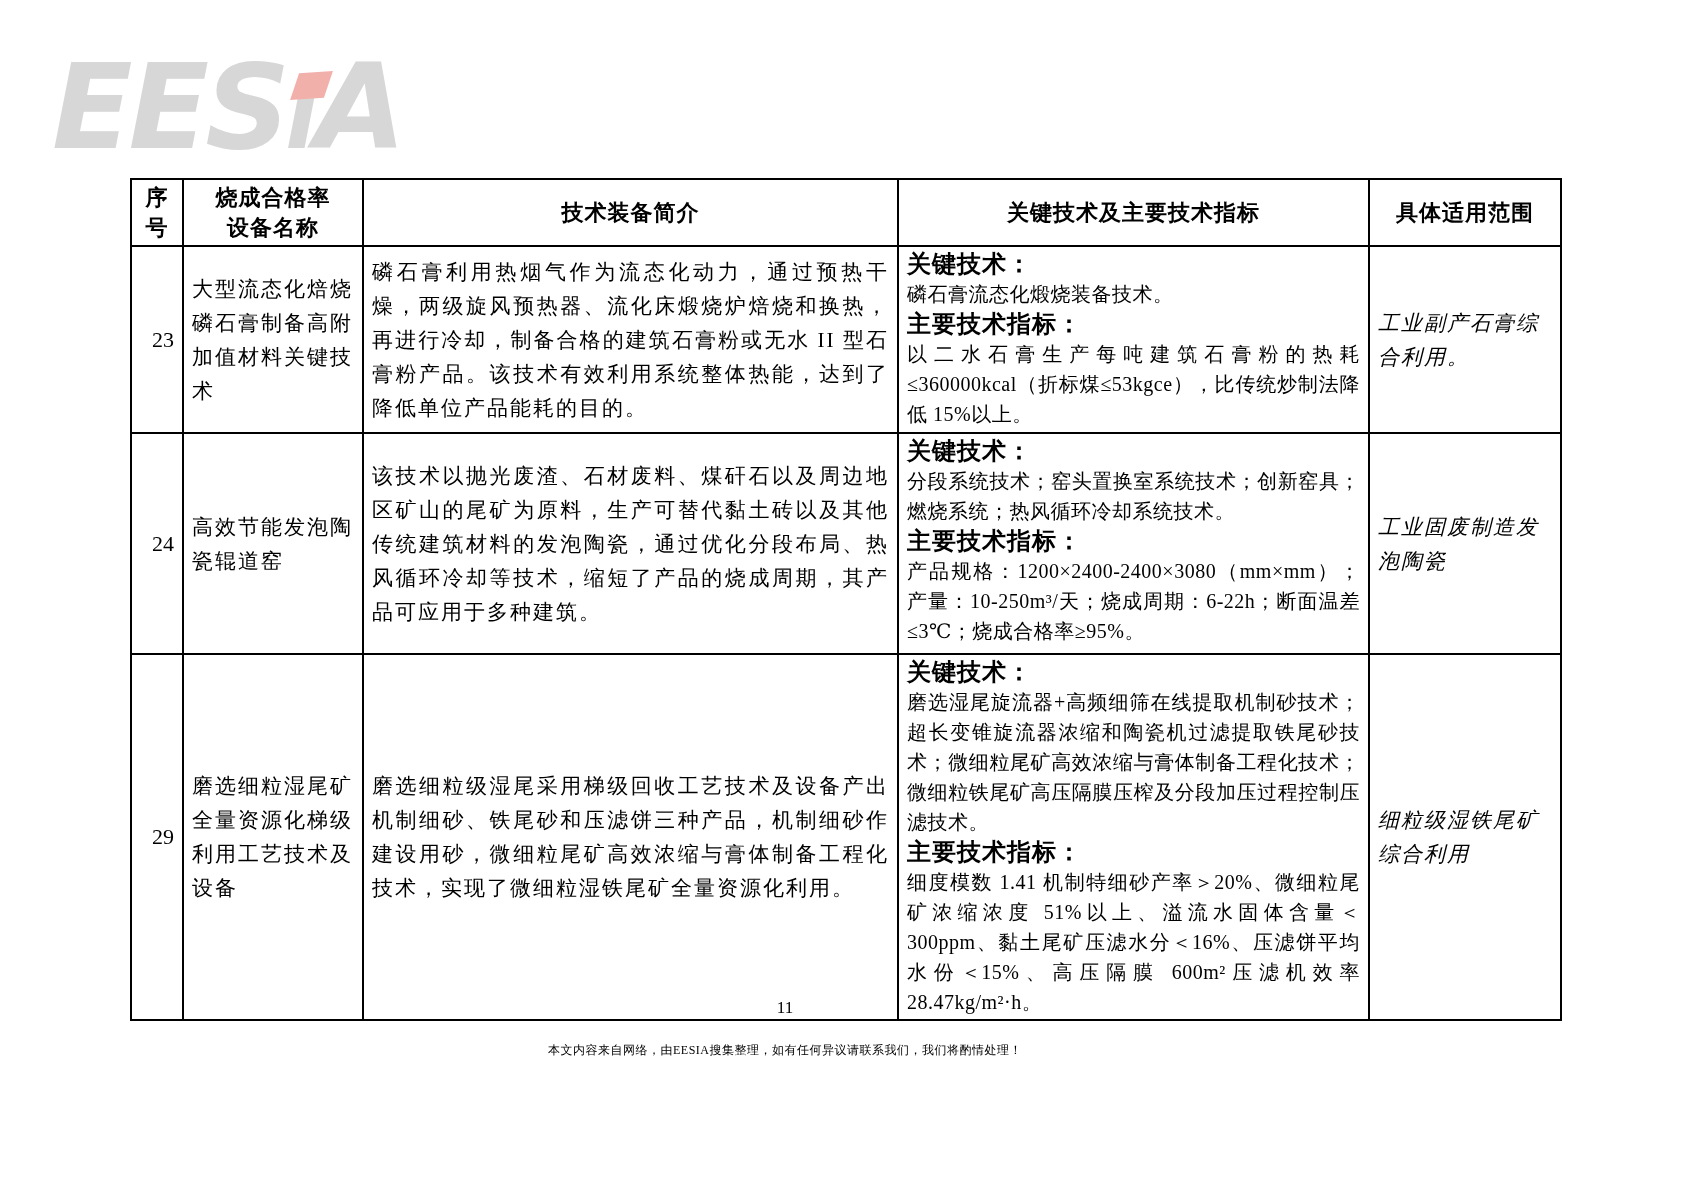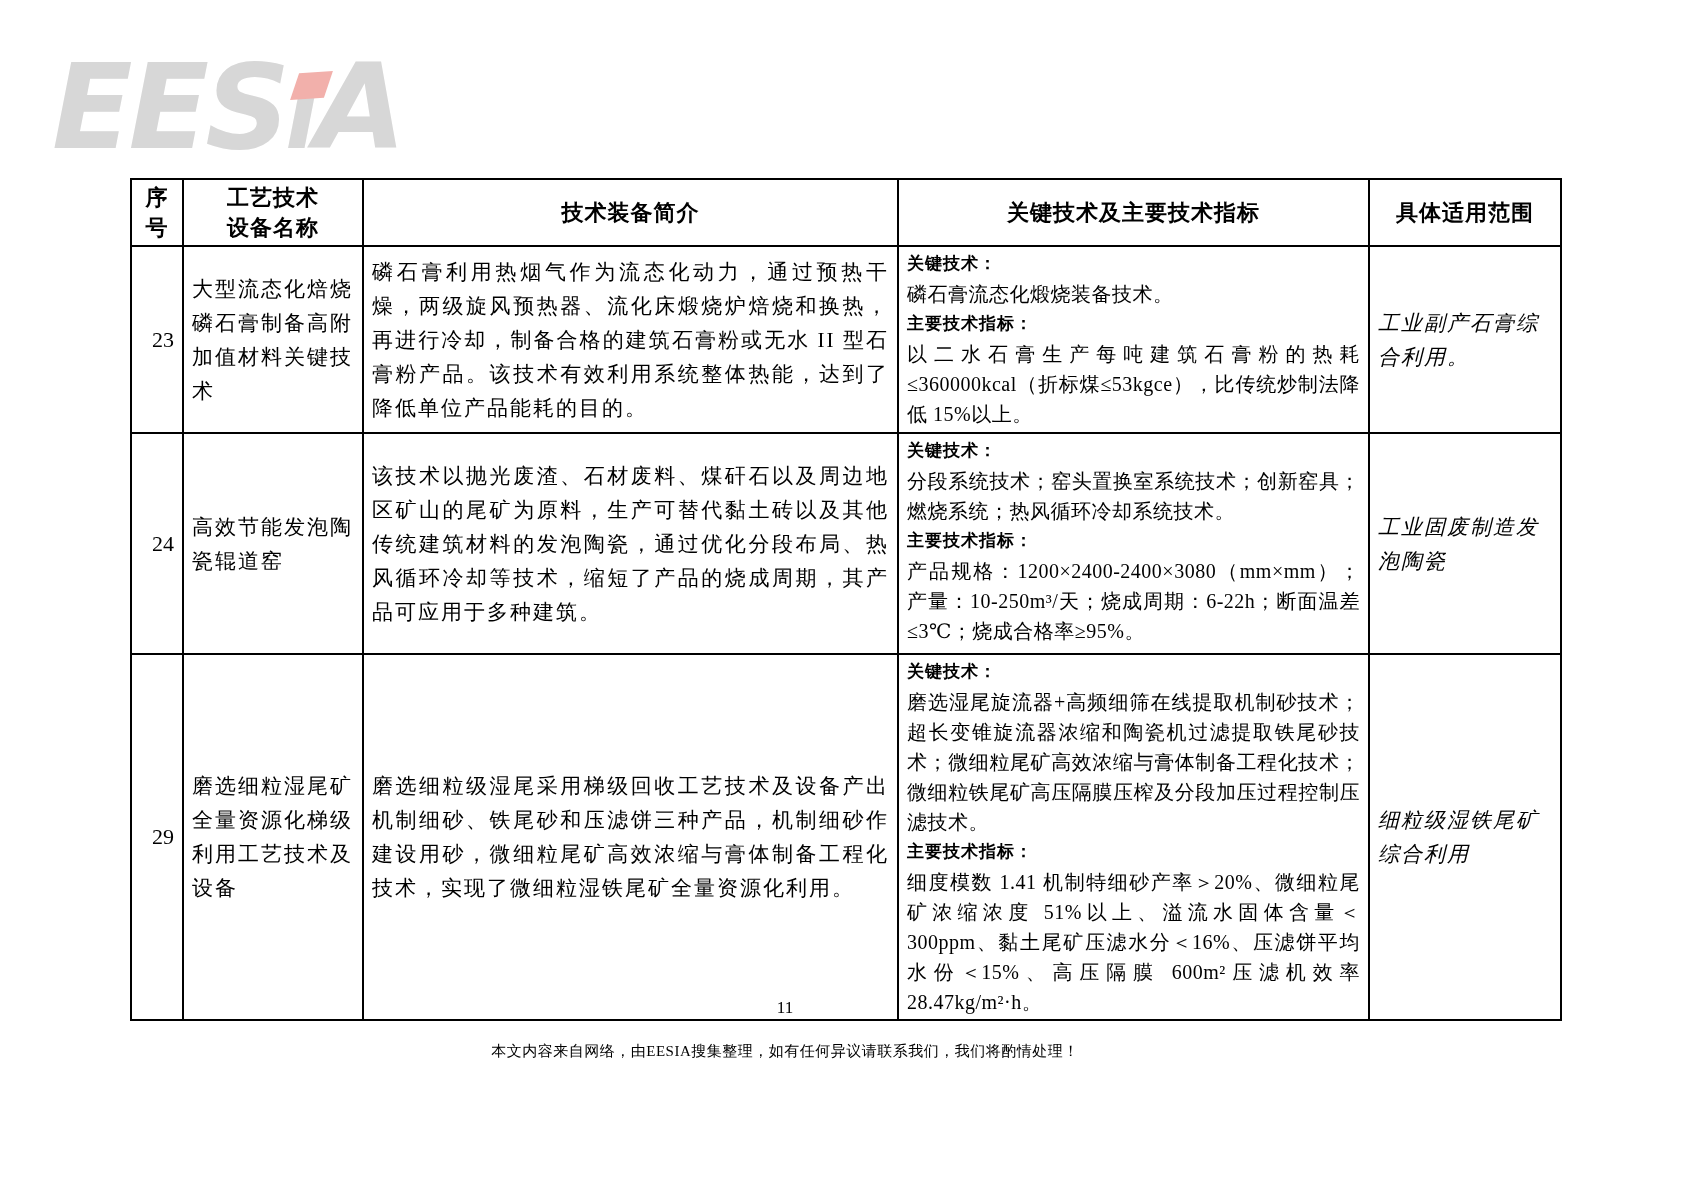--- a/index.html
+++ b/index.html
@@ -75,42 +75,42 @@
     vertical-align:middle;text-align:justify;
     line-height:34px;letter-spacing:2px;
     padding:2px 10px;
   }
   .cell-keytech{
     vertical-align:top;text-align:justify;
     font-size:20px;line-height:30px;
     padding:3px 8px;letter-spacing:0.5px;
   }
   .cell-keytech .kt-heading{
-    font-weight:bold;font-size:17px;
+    font-weight:bold;font-size:24px;
     text-align:left;letter-spacing:1px;
   }
   .cell-scope{
     vertical-align:middle;text-align:left;
     line-height:34px;letter-spacing:2px;
     padding:2px 10px;
     font-style:italic;
   }
 
   
   .page-number{
     position:absolute;left:785px;top:998px;
     transform:translateX(-50%);
     font-size:17px;
     font-family:"Liberation Serif","DejaVu Serif",serif;
   }
   .footer-note{
     position:absolute;left:785px;top:1042px;
     transform:translateX(-50%);
     white-space:nowrap;
-    font-size:15px;letter-spacing:0.5px;
+    font-size:12px;letter-spacing:0.5px;
     font-family:"Liberation Serif","DejaVu Serif",serif;
   }
 </style>
 </head>
 <body>
 
 <div class="logo">
   <span>EES</span><span class="logo-i">I</span><span>A</span>
   <span class="logo-dot"></span>
 </div>
@@ -124,21 +124,21 @@
       <col class="c-scope">
   </colgroup>
 
   <tbody>
       <tr class="r-head">
     <th>
       <div>序</div>
       <div>号</div>
     </th>
     <th>
-      <div>工艺技术</div>
+      <div>烧成合格率</div>
       <div>设备名称</div>
     </th>
     <th>技术装备简介</th>
     <th>关键技术及主要技术指标</th>
     <th>具体适用范围</th>
   </tr>
 
   <tr class="r-23">
     <td class="cell-index">23</td>
     <td class="cell-name">大型流态化焙烧磷石膏制备高附加值材料关键技术</td>

